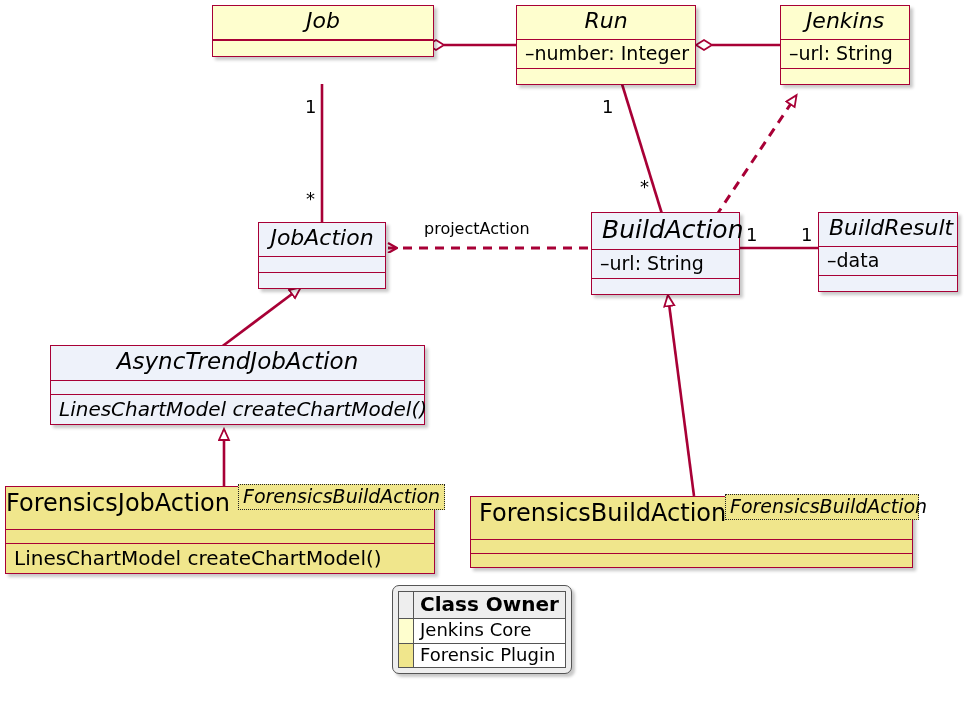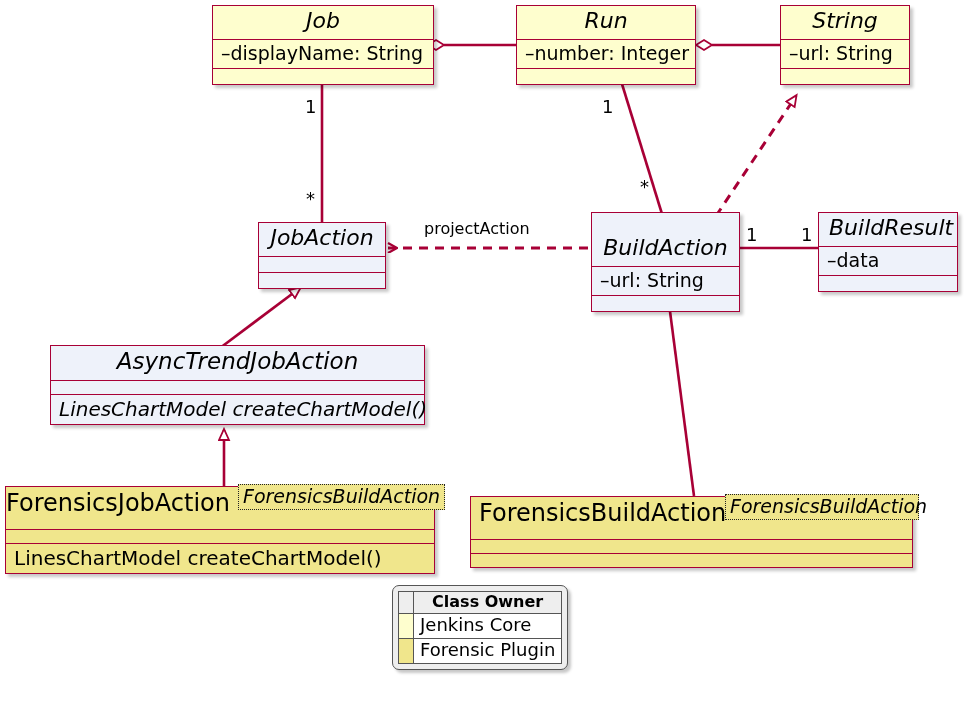--- a/index.html
+++ b/index.html
@@ -140,51 +140,50 @@
     </g>
 
     <g>
       <line x1="694" y1="496" x2="668" y2="296" stroke="#A80036" stroke-width="2.6" marker-end="url(#hollowTri)"></line>
     </g>
   </svg>
 
   <div class="umlclass core abstract" style="left:212px;top:5px;width:222px;">
     <div class="name" style="font-size:22px;">Job</div>
     <div class="sep"></div>
-    <div class="attrs" style="font-size:19px;">–displayName: String</div>
     <div class="sep"></div>
     <div class="ops empty"></div>
   </div>
 
   <div class="umlclass core abstract" style="left:516px;top:5px;width:180px;">
     <div class="name" style="font-size:22px;">Run</div>
     <div class="sep"></div>
     <div class="attrs" style="font-size:19px;">–number: Integer</div>
     <div class="sep"></div>
     <div class="ops empty"></div>
   </div>
 
   <div class="umlclass core abstract" style="left:780px;top:5px;width:130px;">
-    <div class="name" style="font-size:22px;">String</div>
+    <div class="name" style="font-size:22px;">Jenkins</div>
     <div class="sep"></div>
     <div class="attrs" style="font-size:19px;">–url: String</div>
     <div class="sep"></div>
     <div class="ops empty"></div>
   </div>
 
   <div class="umlclass newui abstract" style="left:258px;top:222px;width:128px;">
     <div class="name" style="font-size:22px;">JobAction</div>
     <div class="sep"></div>
     <div class="attrs empty"></div>
     <div class="sep"></div>
     <div class="ops empty"></div>
   </div>
 
   <div class="umlclass newui abstract" style="left:591px;top:212px;width:149px;">
-    <div class="name" style="font-size:22px;margin-top:20px;">BuildAction</div>
+    <div class="name" style="font-size:25px;">BuildAction</div>
     <div class="sep"></div>
     <div class="attrs" style="font-size:19px;">–url: String</div>
     <div class="sep"></div>
     <div class="ops empty"></div>
   </div>
 
   <div class="umlclass newui abstract" style="left:818px;top:212px;width:140px;">
     <div class="name" style="font-size:22px;">BuildResult</div>
     <div class="sep"></div>
     <div class="attrs" style="font-size:19px;">–data</div>
@@ -227,21 +226,21 @@
   <div class="edgelabel" style="left:424px;top:221px;font-size:16px;">projectAction</div>
 
   <div class="edgelabel" style="left:746px;top:226px;font-size:18px;">1</div>
   <div class="edgelabel" style="left:801px;top:226px;font-size:18px;">1</div>
 
   <div id="legend" style="left:392px;top:585px;">
     <table>
       <tbody>
           <tr class="hdr">
         <td class="sw" style="background:#EEEEEE;"></td>
-        <td class="lbl" style="font-size:16px;background:#EEEEEE;">Class Owner</td>
+        <td class="lbl" style="font-size:20px;background:#EEEEEE;">Class Owner</td>
       </tr>
       <tr>
         <td class="sw" style="background:#FEFECE;"></td>
         <td class="lbl" style="font-size:18px;">Jenkins Core</td>
       </tr>
       <tr>
         <td class="sw" style="background:#F0E68C;"></td>
         <td class="lbl" style="font-size:18px;">Forensic Plugin</td>
       </tr>
     </tbody>

